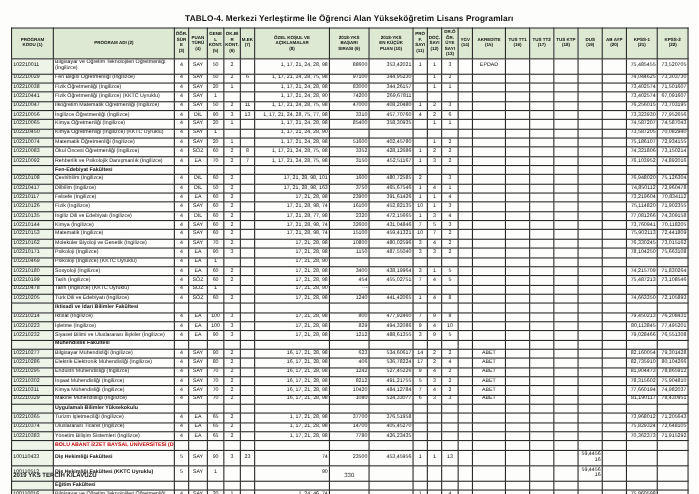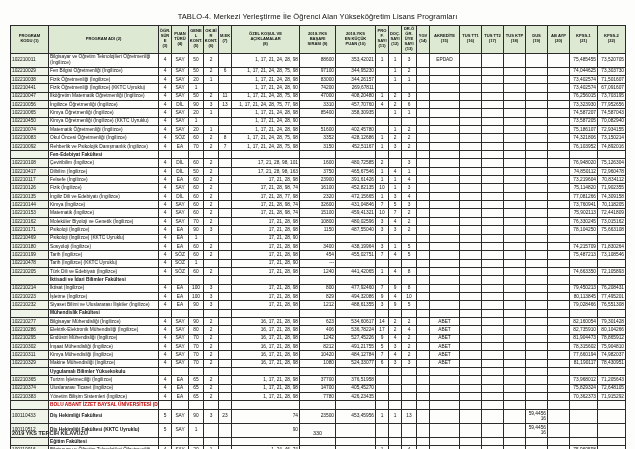--- a/index.html
+++ b/index.html
@@ -1,19 +1,19 @@
 <!DOCTYPE html>
 <html><head>
 <meta charset="utf-8">
 <style>
   html,body{margin:0;padding:0;background:#ffffff;}
   .page{position:relative;width:635px;height:449px;background:#fdfdfb;overflow:hidden;
         font-family:"Liberation Sans", sans-serif;color:#111;}
   .title{position:absolute;top:12px;left:0;right:0;text-align:center;
-         font-size:7.5px;font-weight:normal;letter-spacing:0.1px;}
+         font-size:7.5px;font-weight:bold;letter-spacing:0.1px;}
   table.programs{position:absolute;top:25px;left:10px;width:615px;
          border-collapse:collapse;table-layout:fixed;}
   table.programs th, table.programs td{
          border:0.6px solid #2b2b2b;padding:0.8px 1px;font-size:4.8px;
          line-height:1.2;vertical-align:middle;overflow:hidden;
          word-wrap:break-word;}
   table.programs th{background:#dde9d2;font-weight:bold;font-size:4.1px;
          text-align:center;white-space:pre-line;padding:1px 0.5px;height:18px;}
   td.kodu{background:#eef4e7;text-align:left;}
   td.left{text-align:left;}

